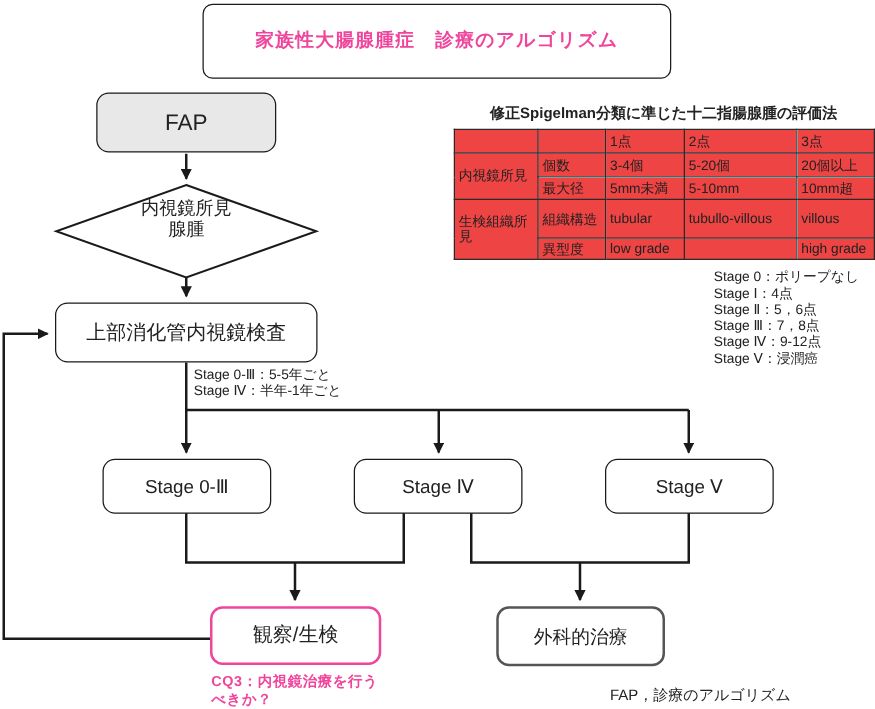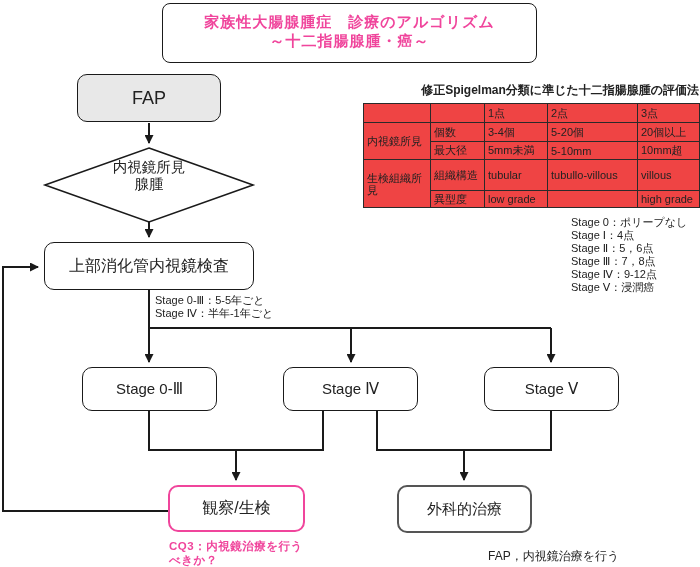--- a/index.html
+++ b/index.html
@@ -24,21 +24,21 @@
   .stage4-box{left:283px;}
   .stage5-box{left:484px;}
   .observe-box{left:168px;top:485px;width:137px;height:47px;font-size:16px;
     border:2px solid var(--accent-pink,#f0459c);}
   .surgery-box{left:397px;top:485px;width:135px;height:48px;font-size:15px;
     border:2px solid var(--surgery-border-gray,#555);}
   .annotation{position:absolute;z-index:1;left:155px;top:294px;font-size:11px;line-height:12.5px;color:#222;white-space:nowrap;}
   .cq3-note{position:absolute;z-index:1;left:169px;top:540px;font-size:11.5px;line-height:13.5px;
     font-weight:bold;color:var(--accent-pink,#f0459c);letter-spacing:0.5px;white-space:nowrap;}
   .footnote{position:absolute;z-index:1;left:488px;top:548px;font-size:12px;color:#222;white-space:nowrap;}
-  .table-title{position:absolute;z-index:1;left:363px;top:82px;width:336px;text-align:right;
+  .table-title{position:absolute;z-index:1;left:363px;top:82px;width:336px;text-align:center;
     font-size:12px;font-weight:bold;color:#222;white-space:nowrap;}
   .spigelman{position:absolute;z-index:1;left:363px;top:103px;border-collapse:collapse;table-layout:fixed;}
   .spigelman td{border:1px solid #2a2a2a;font-size:11px;color:#222;padding:0 3px;
     white-space:nowrap;overflow:hidden;vertical-align:middle;background:#ef4444;}
   .spigelman td.wrap{white-space:normal;line-height:12px;}
   .r0{height:19px;} .r1{height:19px;} .r2{height:18px;} .r3{height:31px;} .r4{height:17px;}
   .stage-legend{position:absolute;z-index:1;left:571px;top:216px;font-size:11px;line-height:12.9px;color:#222;white-space:nowrap;}
 </style>
 </head>
 <body>
@@ -62,21 +62,20 @@
       <path d="M236,450 V480" marker-end="url(#ah)"></path>
       <path d="M377,410 L377,450 L551,450 L551,410"></path>
       <path d="M464,450 V480" marker-end="url(#ah)"></path>
       <path d="M168,511 L3,511 L3,267 L38,267" marker-end="url(#ah)"></path>
     </g>
     <polygon points="149,148 253,185 149,222 45,185" fill="#ffffff" stroke="#1a1a1a" stroke-width="1.6"></polygon>
   </svg>
 
   <div class="box title-box">
     <div>家族性大腸腺腫症　診療のアルゴリズム</div>
-    <div>～十二指腸腺腫・癌～</div>
   </div>
 
   <div class="box fap-box">
     <div>FAP</div>
   </div>
 
   <div class="diamond-label">
     <div>内視鏡所見</div>
     <div>腺腫</div>
   </div>
@@ -106,21 +105,21 @@
 
   <div class="cq3-note">
     <div>CQ3：内視鏡治療を行う</div>
     <div>べきか？</div>
   </div>
 
   <div class="box surgery-box">
     <div>外科的治療</div>
   </div>
 
-  <div class="footnote">FAP，内視鏡治療を行う</div>
+  <div class="footnote">FAP，診療のアルゴリズム</div>
 
   <div class="table-title">修正Spigelman分類に準じた十二指腸腺腫の評価法</div>
 
   <table class="spigelman">
     <colgroup>
       <col style="width:67px">
         <col style="width:54px">
         <col style="width:63px">
       <col style="width:90px">
         <col style="width:62px">

